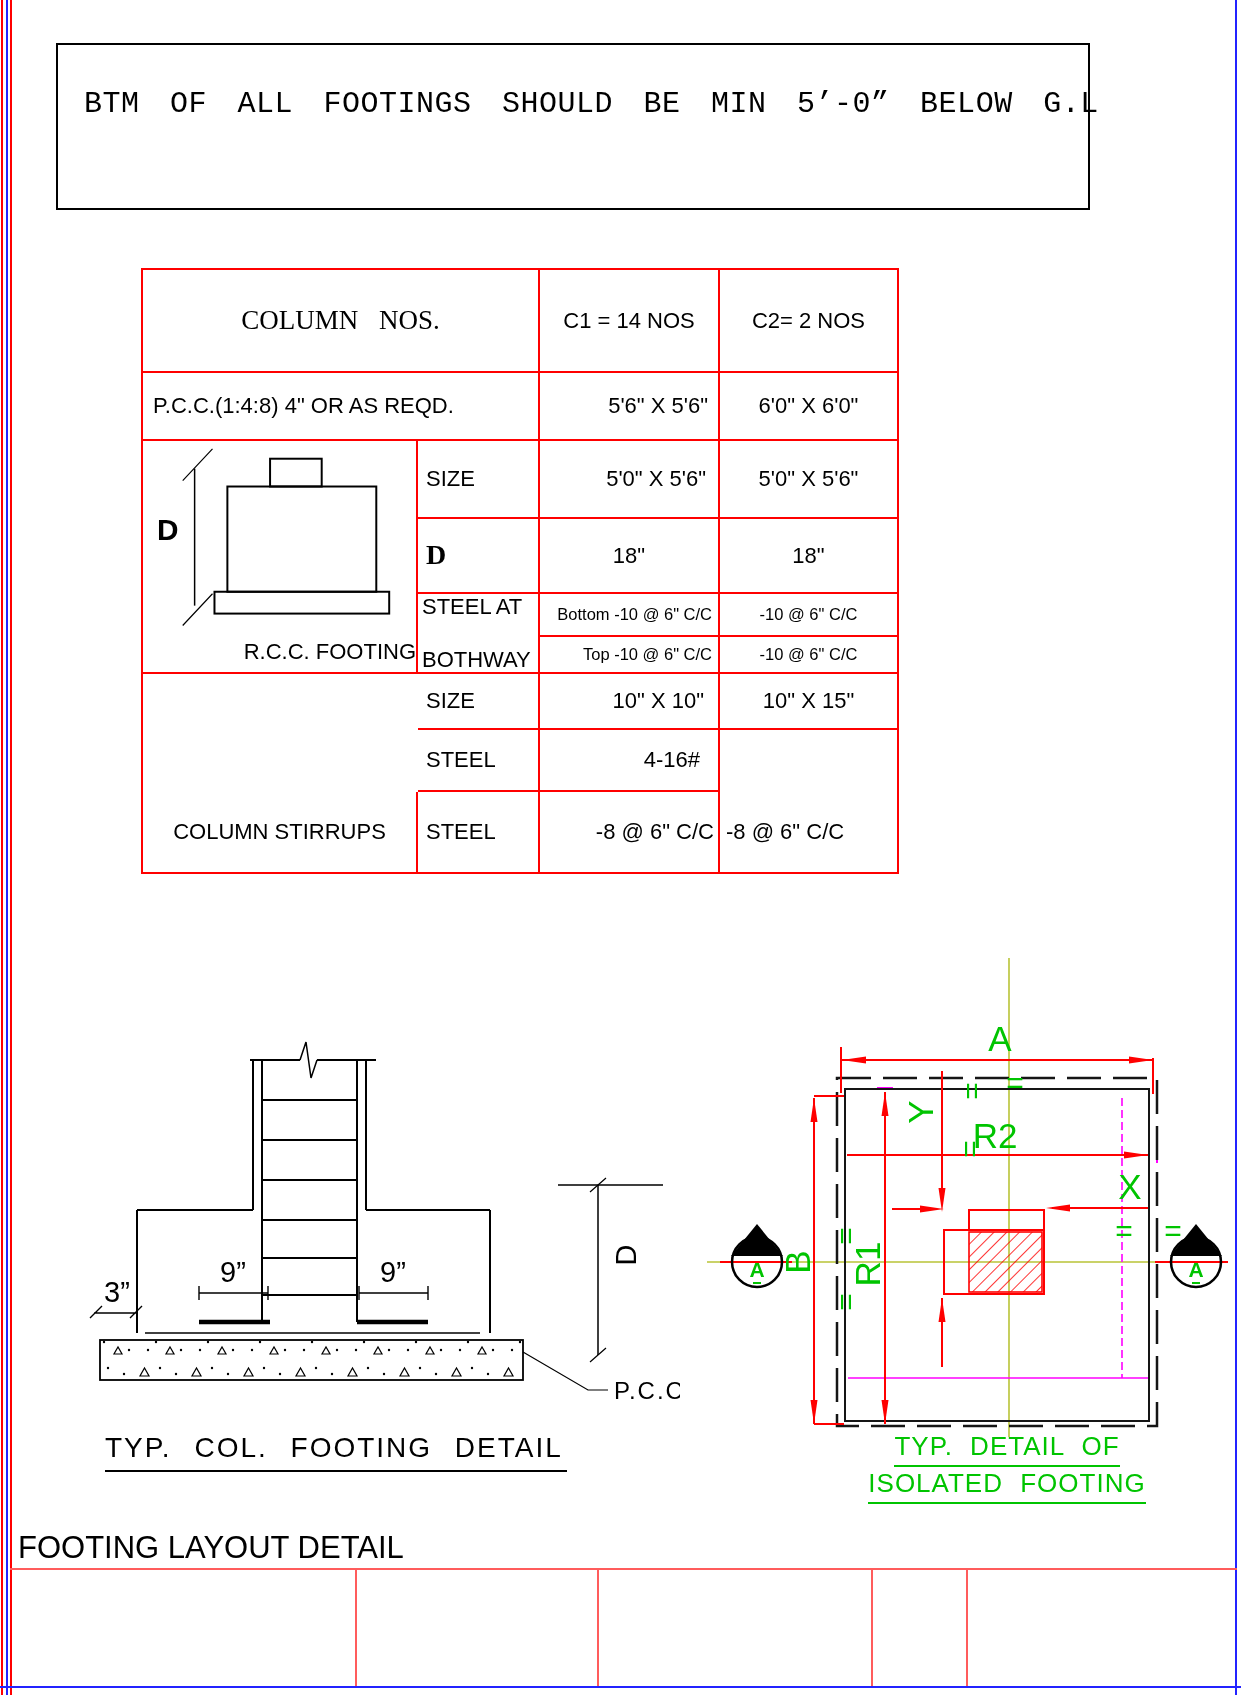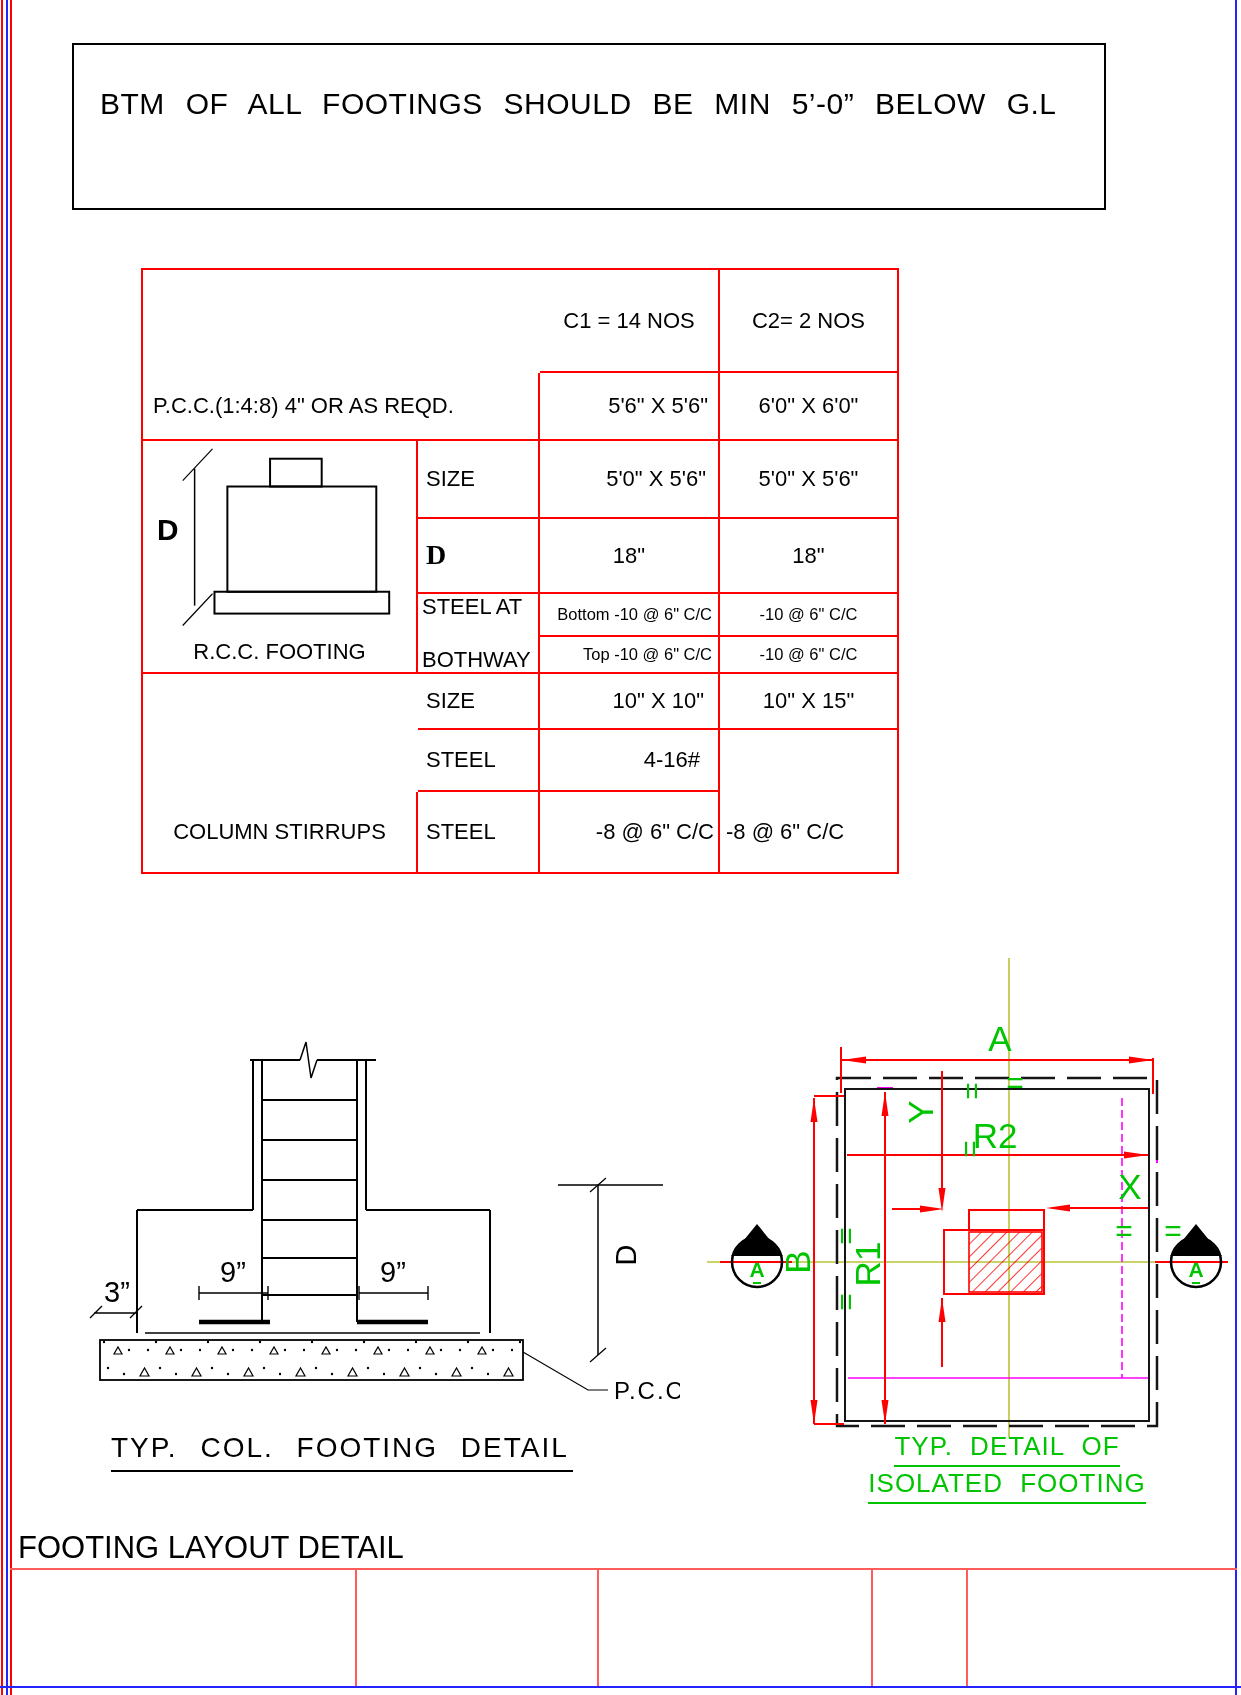--- a/index.html
+++ b/index.html
@@ -4,38 +4,38 @@
 <style>
   html,body{margin:0;padding:0;background:#fff;}
   .page{position:relative;width:1241px;height:1695px;background:#fff;overflow:hidden;
         font-family:"Liberation Sans",sans-serif;color:#000;}
   .abs{position:absolute;}
   
   .vline{position:absolute;top:0;height:1695px;width:2px;}
   .hline{position:absolute;left:0;width:1241px;height:2px;}
   
   .notes{position:absolute;left:56px;top:43px;width:1030px;height:163px;border:2px solid #000;
-         font-family:Liberation Sans, sans-serif;font-size:30px;word-spacing:12px;letter-spacing:.5px;white-space:nowrap;margin-left:16px;}
+         font-family:Liberation Mono, monospace;font-size:30px;word-spacing:12px;letter-spacing:.5px;white-space:nowrap;}
   .notes .l1{position:absolute;left:26px;top:42px;}
   .notes .l2{position:absolute;left:26px;top:105px;}
   
   .spec{position:absolute;left:141px;top:268px;display:grid;
         grid-template-columns:275px 122px 180px 177px;
         grid-template-rows:103px 68px 78px 75px 43px 37px 56px 62px 80px;
         border:2px solid #f00;background:#fff;}
   .cell{border-right:2px solid #f00;border-bottom:2px solid #f00;display:flex;align-items:center;
         font-size:22px;line-height:1.15;position:relative;}
   .lc{border-right:none}.lr{border-bottom:none}
   .ctr{justify-content:center}.rgt{justify-content:flex-end}.lft{justify-content:flex-start}
   .serif{font-family:"Liberation Serif",serif;}
   .small{font-size:16.5px;}
   .steel2l{flex-direction:column;align-items:flex-start;justify-content:space-between;padding-left:4px;}
-  .rccLabel{position:absolute;left:0;right:0;bottom:8px;text-align:center;font-size:22px;}
-  
-  .dtitle{position:absolute;left:111px;top:1432px;font-size:28px;letter-spacing:2px;word-spacing:13px;
+  .rccLabel{position:absolute;left:0;right:0;bottom:8px;text-align:right;font-size:22px;}
+  
+  .dtitle{position:absolute;left:105px;top:1432px;font-size:28px;letter-spacing:2px;word-spacing:13px;
           border-bottom:2px solid #000;padding:0 4px 6px 0;white-space:nowrap;}
   .gtitle{position:absolute;left:862px;top:1430px;width:290px;text-align:center;color:#00c400;
           font-size:26px;letter-spacing:1px;word-spacing:9px;line-height:1.3;white-space:nowrap;}
   .gtitle span{display:inline-block;border-bottom:2px solid #00c400;padding-bottom:1px;}
   .footer{position:absolute;left:18px;top:1530px;font-size:31px;letter-spacing:0px;white-space:nowrap;}
   
   .tb-v{position:absolute;top:1568px;height:118px;width:2px;background:#ff5c5c;}
   svg text{font-family:"Liberation Sans",sans-serif;}
 </style>
 </head>
@@ -48,20 +48,21 @@
   <div class="vline" style="left:10px;background:#f00;"></div>
   <div class="vline" style="left:1235px;background:#2323ff;"></div>
   <div class="hline" style="top:1686px;background:#2323ff;"></div>
 
   <div class="notes">
     <div class="l1">BTM  OF  ALL  FOOTINGS  SHOULD  BE  MIN  5’-0”  BELOW  G.L</div>
   </div>
 
   <div class="spec">
 
+    <div class="cell ctr serif" style="grid-column:1/3;grid-row:1;font-size:27px;word-spacing:14px;">COLUMN  NOS.</div>
     <div class="cell ctr" style="grid-column:3;grid-row:1;">C1 = 14 NOS</div>
     <div class="cell ctr lc" style="grid-column:4;grid-row:1;">C2= 2 NOS</div>
 
     <div class="cell lft" style="grid-column:1/3;grid-row:2;padding-left:10px;">P.C.C.(1:4:8) 4" OR AS REQD.</div>
     <div class="cell rgt" style="grid-column:3;grid-row:2;padding-right:10px;">5'6" X 5'6"</div>
     <div class="cell ctr lc" style="grid-column:4;grid-row:2;">6'0" X 6'0"</div>
 
     <div class="cell" style="grid-column:1;grid-row:3/7;">
       <svg width="275" height="233" viewBox="0 0 275 233">
         <g stroke="#000" stroke-width="2" fill="none">

